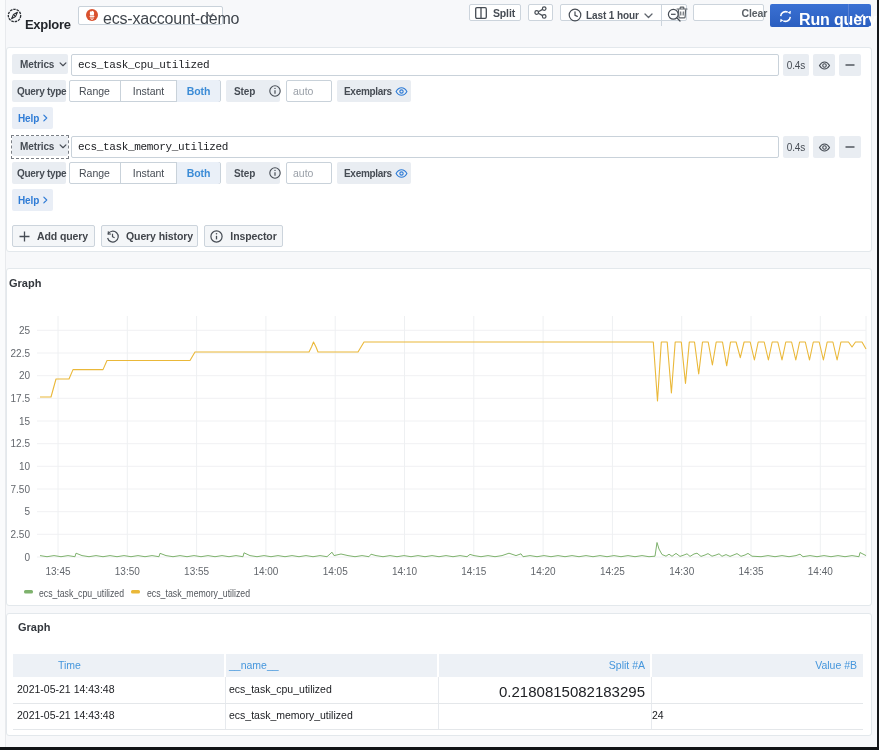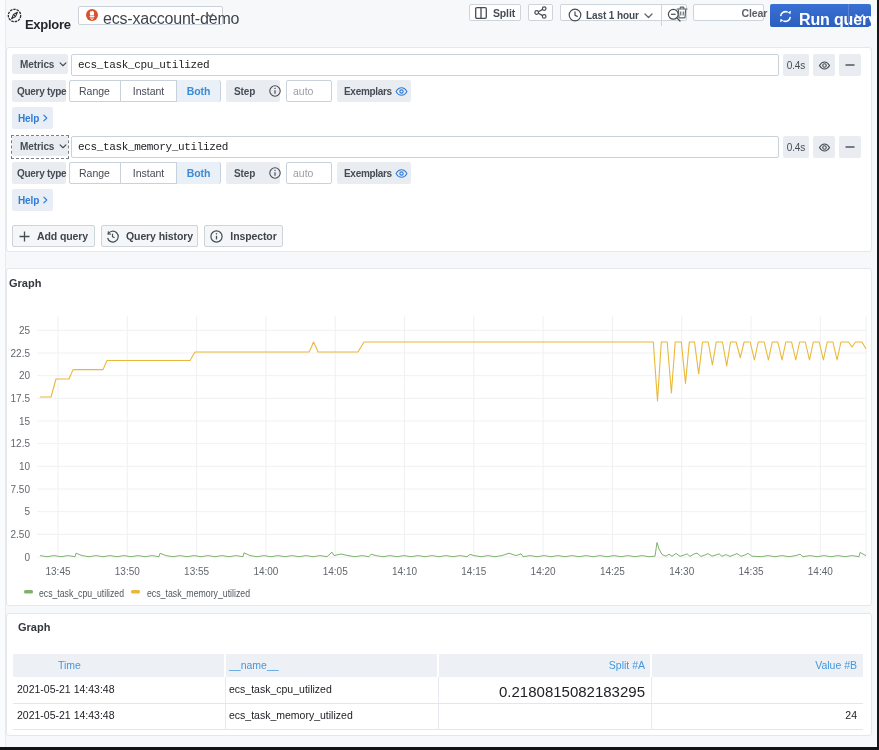--- a/index.html
+++ b/index.html
@@ -302,21 +302,21 @@
 <div class="abs" style="left:17px;top:659px;font-size:10.5px;color:#4596dc;margin-left:41px;">Time</div>
 <div class="abs" style="left:229px;top:659px;font-size:10.5px;color:#4596dc;">__name__</div>
 <div class="abs" style="left:439px;top:659px;width:206px;font-size:10.5px;color:#4596dc;text-align:right;">Split #A</div>
 <div class="abs" style="left:652px;top:659px;width:205px;font-size:10.5px;color:#4596dc;text-align:right;">Value #B</div>
 
 <div class="abs" style="left:17px;top:683px;font-size:10.5px;color:#202226;">2021-05-21 14:43:48</div>
 <div class="abs" style="left:229px;top:683px;font-size:10.5px;color:#202226;">ecs_task_cpu_utilized</div>
 <div class="abs" style="left:439px;top:683px;width:206px;font-size:15px;color:#202226;text-align:right;">0.2180815082183295</div>
 <div class="abs" style="left:17px;top:709px;font-size:10.5px;color:#202226;">2021-05-21 14:43:48</div>
 <div class="abs" style="left:229px;top:709px;font-size:10.5px;color:#202226;">ecs_task_memory_utilized</div>
-<div class="abs" style="left:652px;top:709px;width:205px;font-size:10.5px;color:#202226;text-align:right;">24</div>
+<div class="abs" style="left:652px;top:709px;width:205px;font-size:10.5px;color:#202226;text-align:left;">24</div>
 
 <div class="abs" style="left:225px;top:677px;width:1px;height:52px;background:#e7eaee;"></div>
 <div class="abs" style="left:438px;top:677px;width:1px;height:52px;background:#e7eaee;"></div>
 <div class="abs" style="left:651px;top:677px;width:1px;height:52px;background:#e7eaee;"></div>
 <div class="abs" style="left:13px;top:703px;width:850px;height:1px;background:#e4e7ea;"></div>
 <div class="abs" style="left:13px;top:729px;width:850px;height:1px;background:#e4e7ea;"></div>
 
 <div class="abs" style="left:0;top:0;width:5px;height:750px;background:#fafbfc;"></div>
 <div class="abs" style="left:5px;top:0;width:1px;height:750px;background:#e8eaed;"></div>
 <div class="abs" style="left:877px;top:0;width:2px;height:750px;background:#15171a;"></div>

